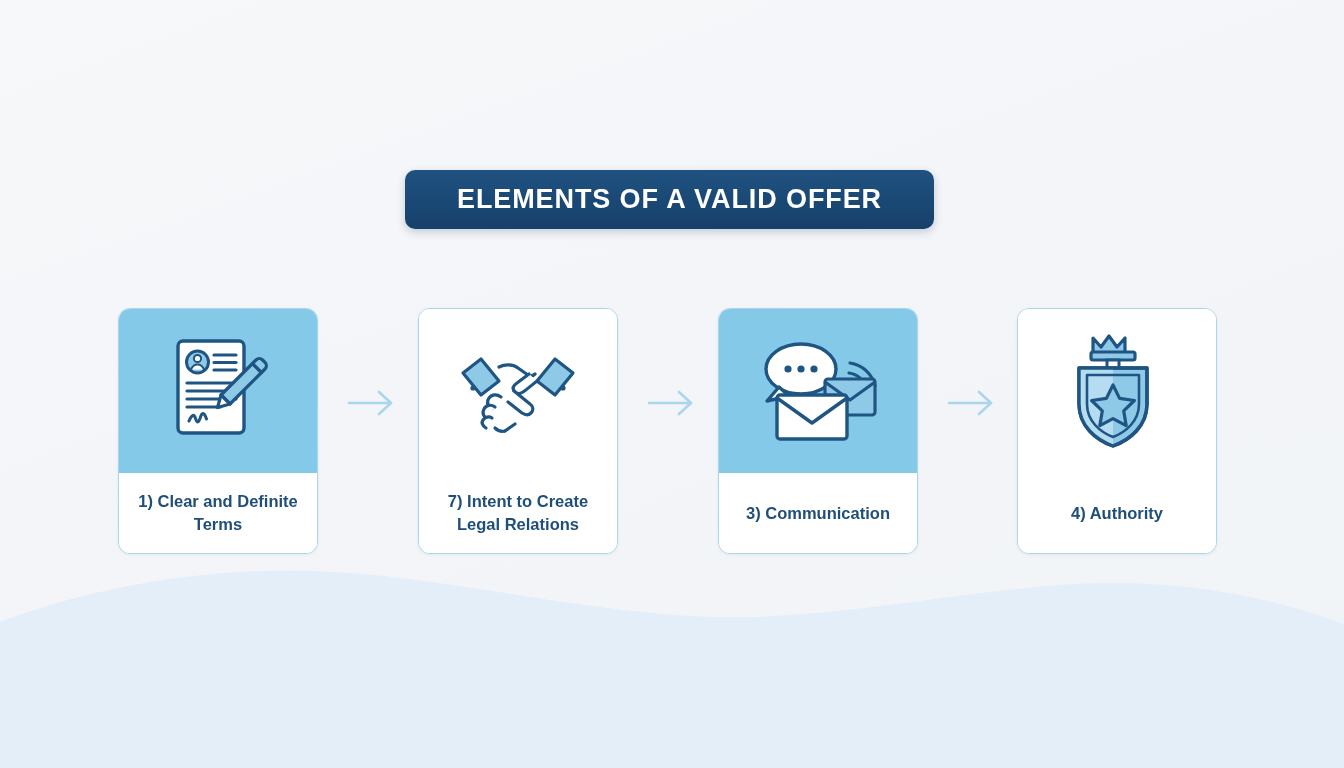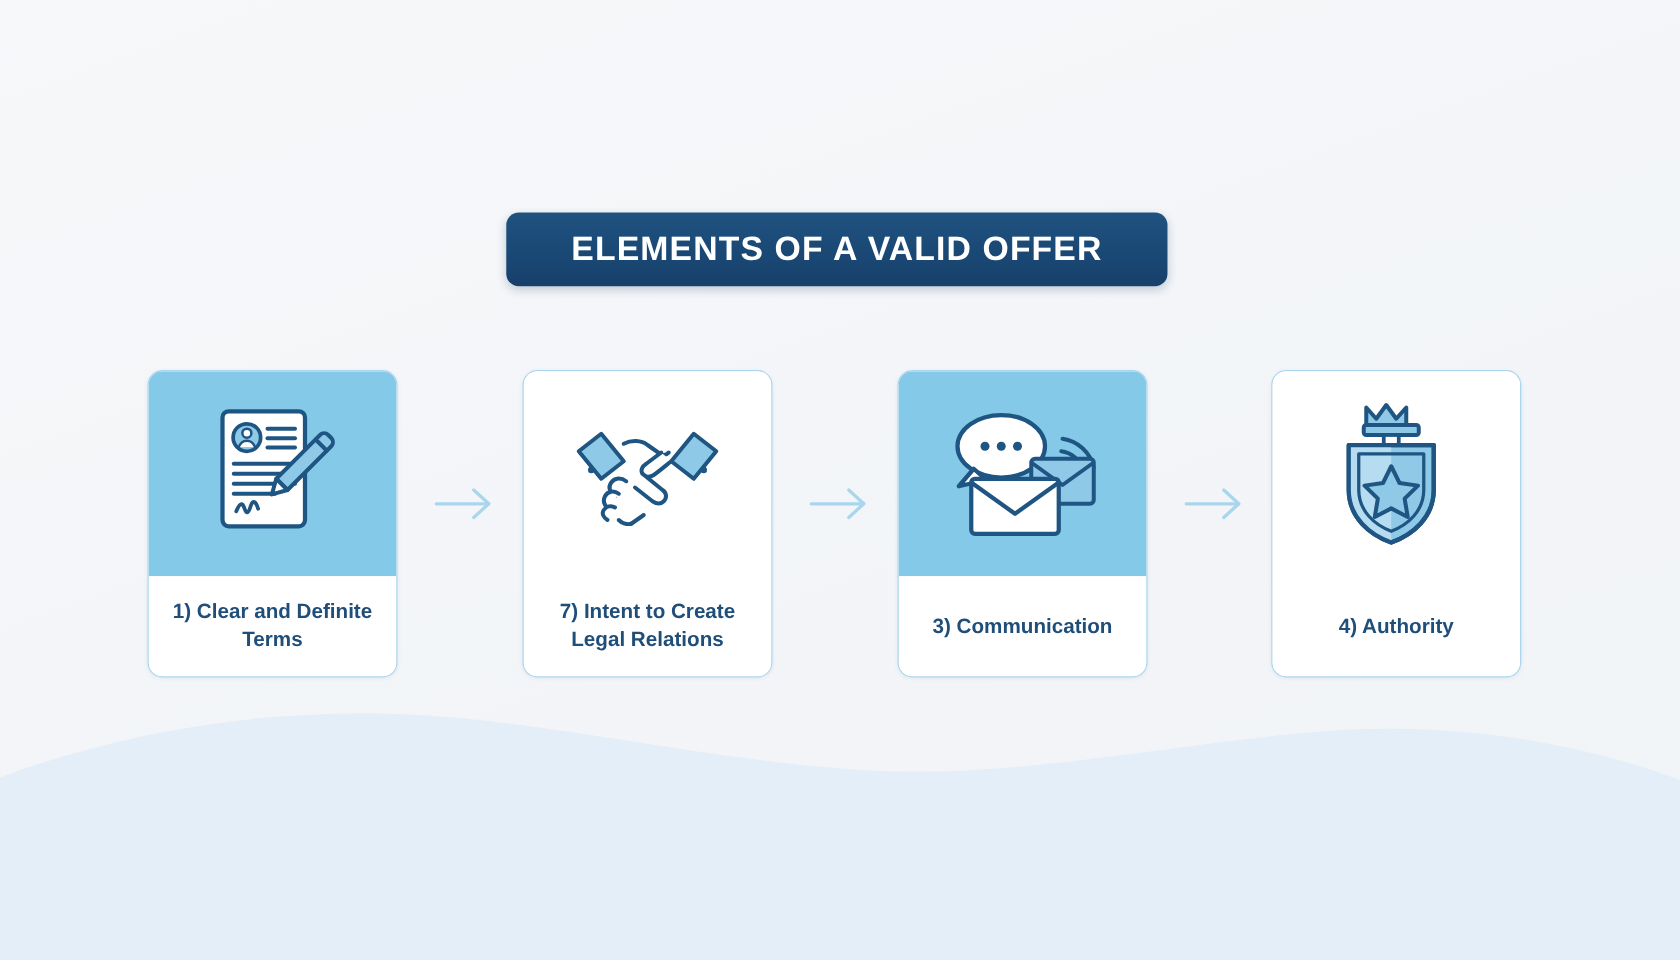--- a/index.html
+++ b/index.html
@@ -53,21 +53,21 @@
     font-weight: bold;
     letter-spacing: 0.9px;
     text-align: left;
     white-space: nowrap;
   }
 
   
   .cards-row {
     position: absolute;
     left: 0;
-    top: 296px;
+    top: 308px;
     width: 1344px;
     height: 246px;
   }
 
   .card {
     position: absolute;
     top: 0;
     width: 198px;
     height: 244px;
     border-radius: 12px;

